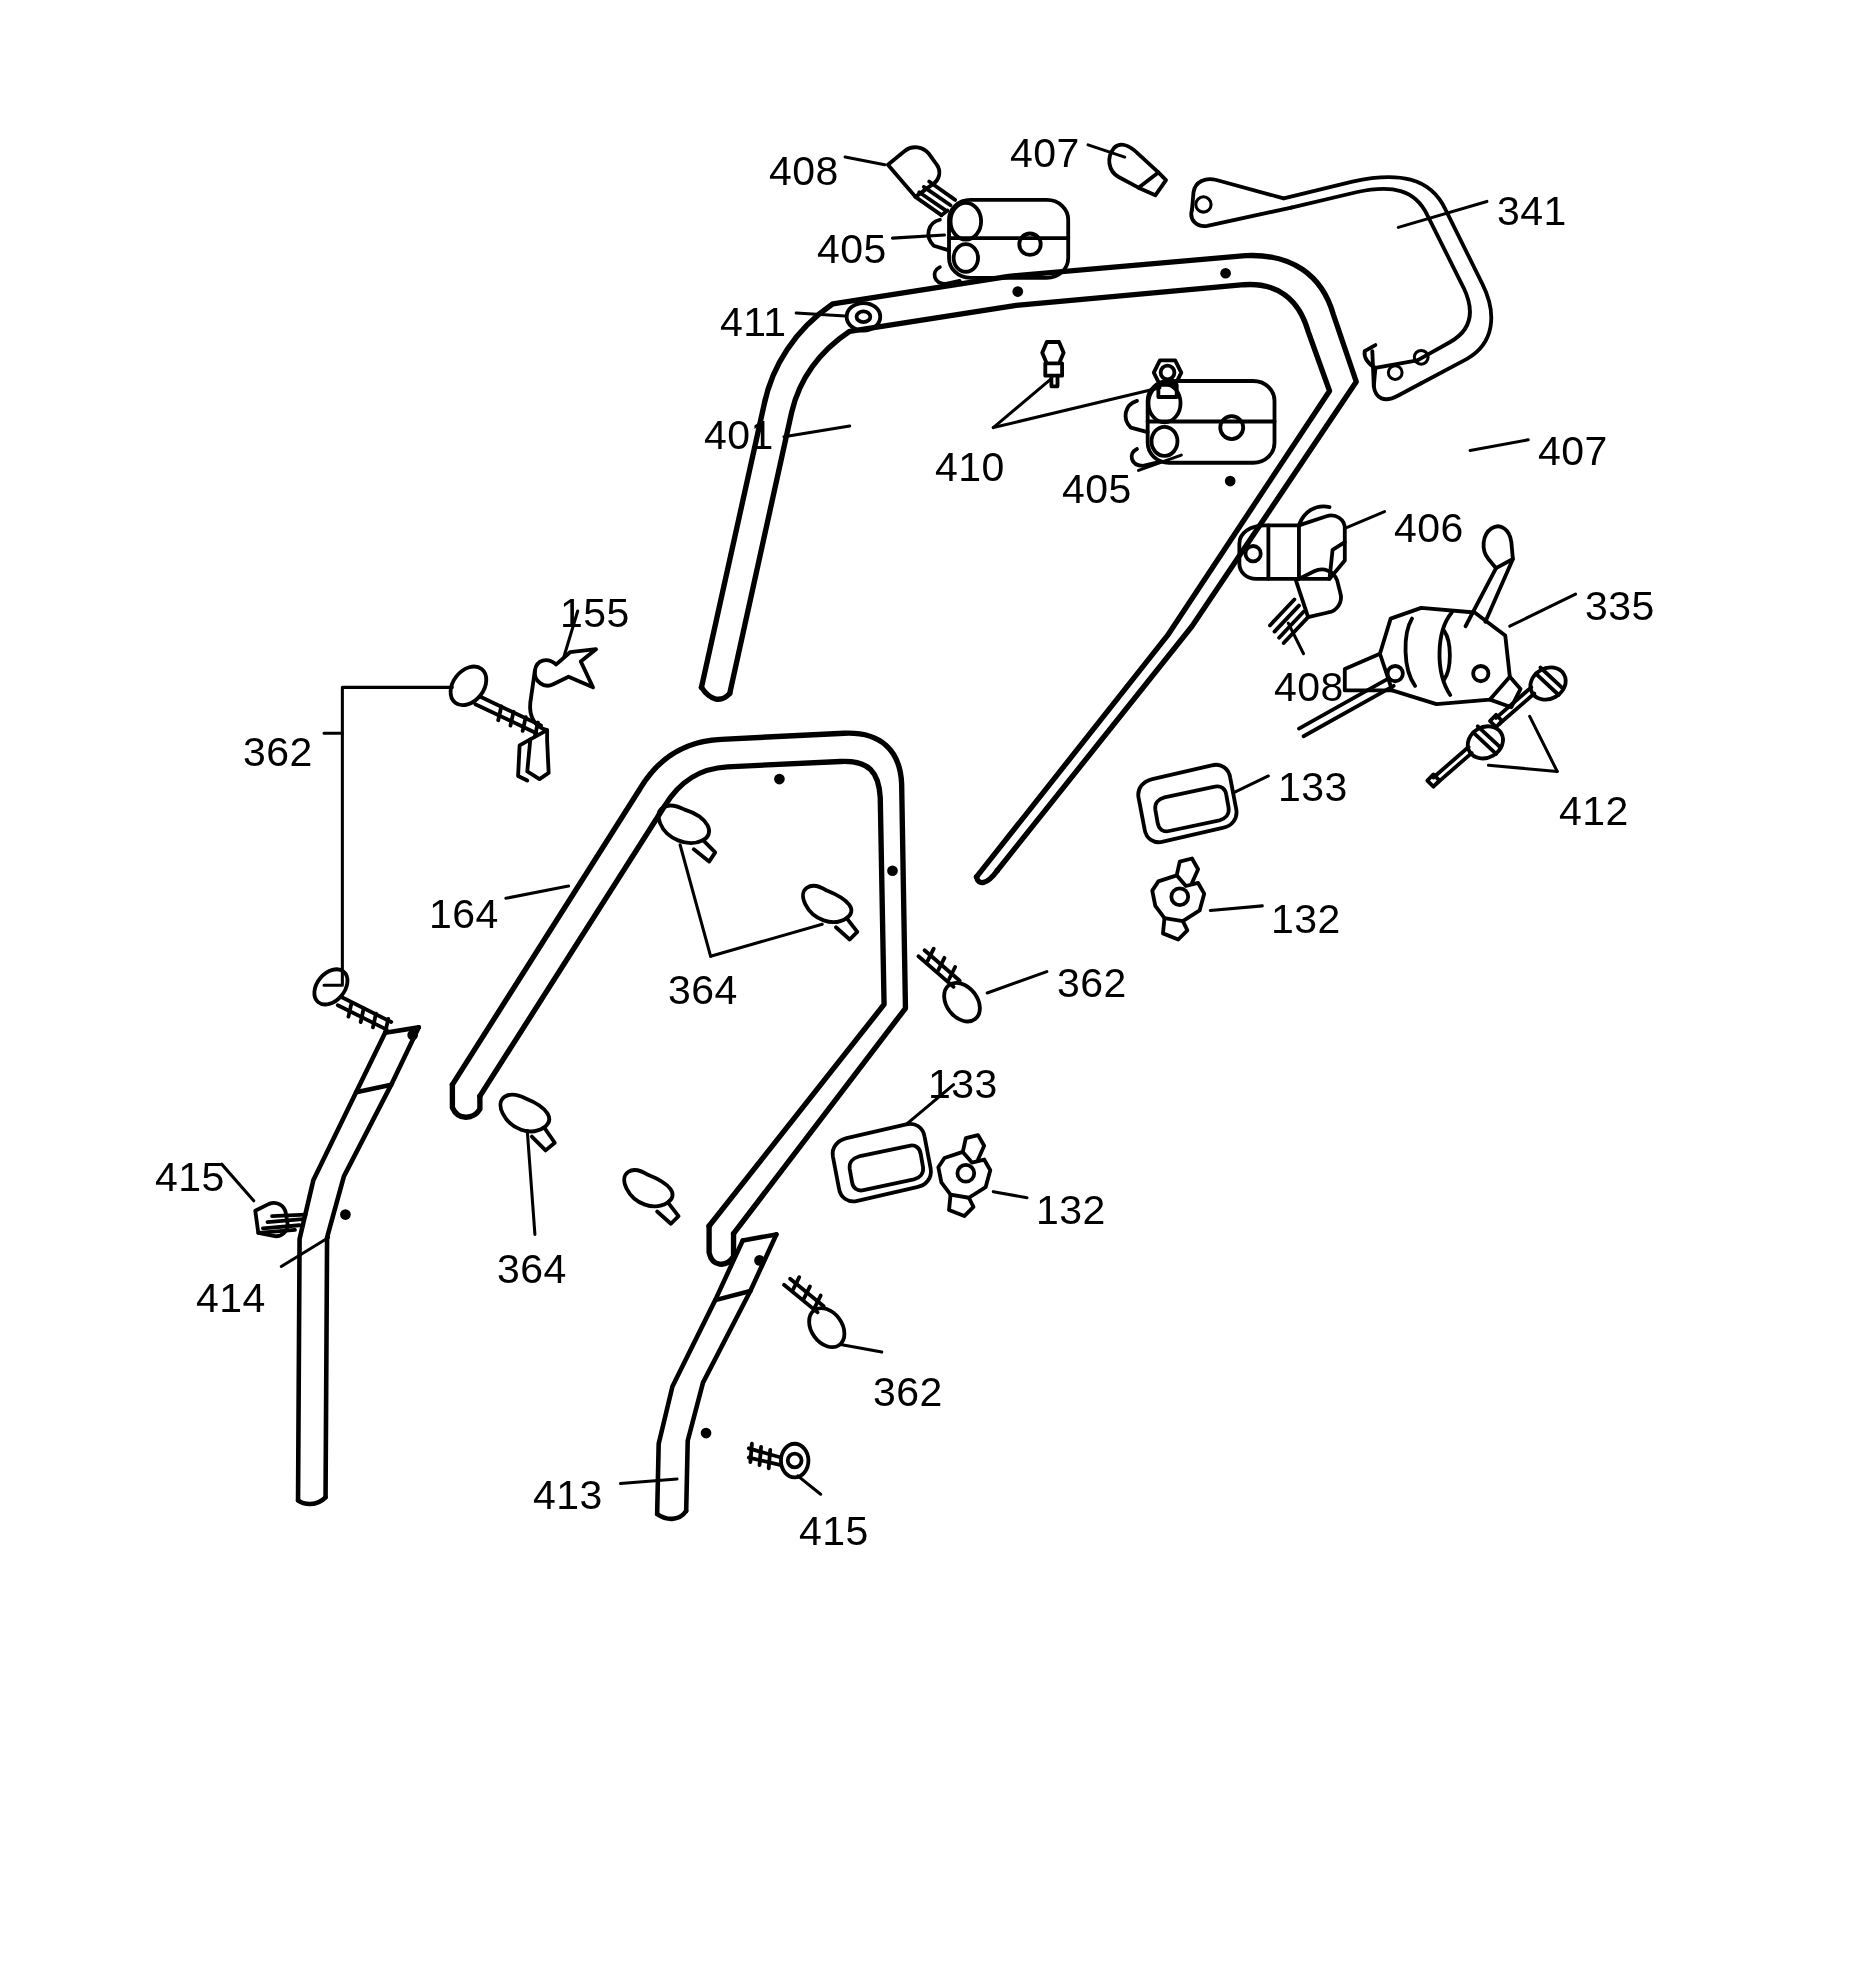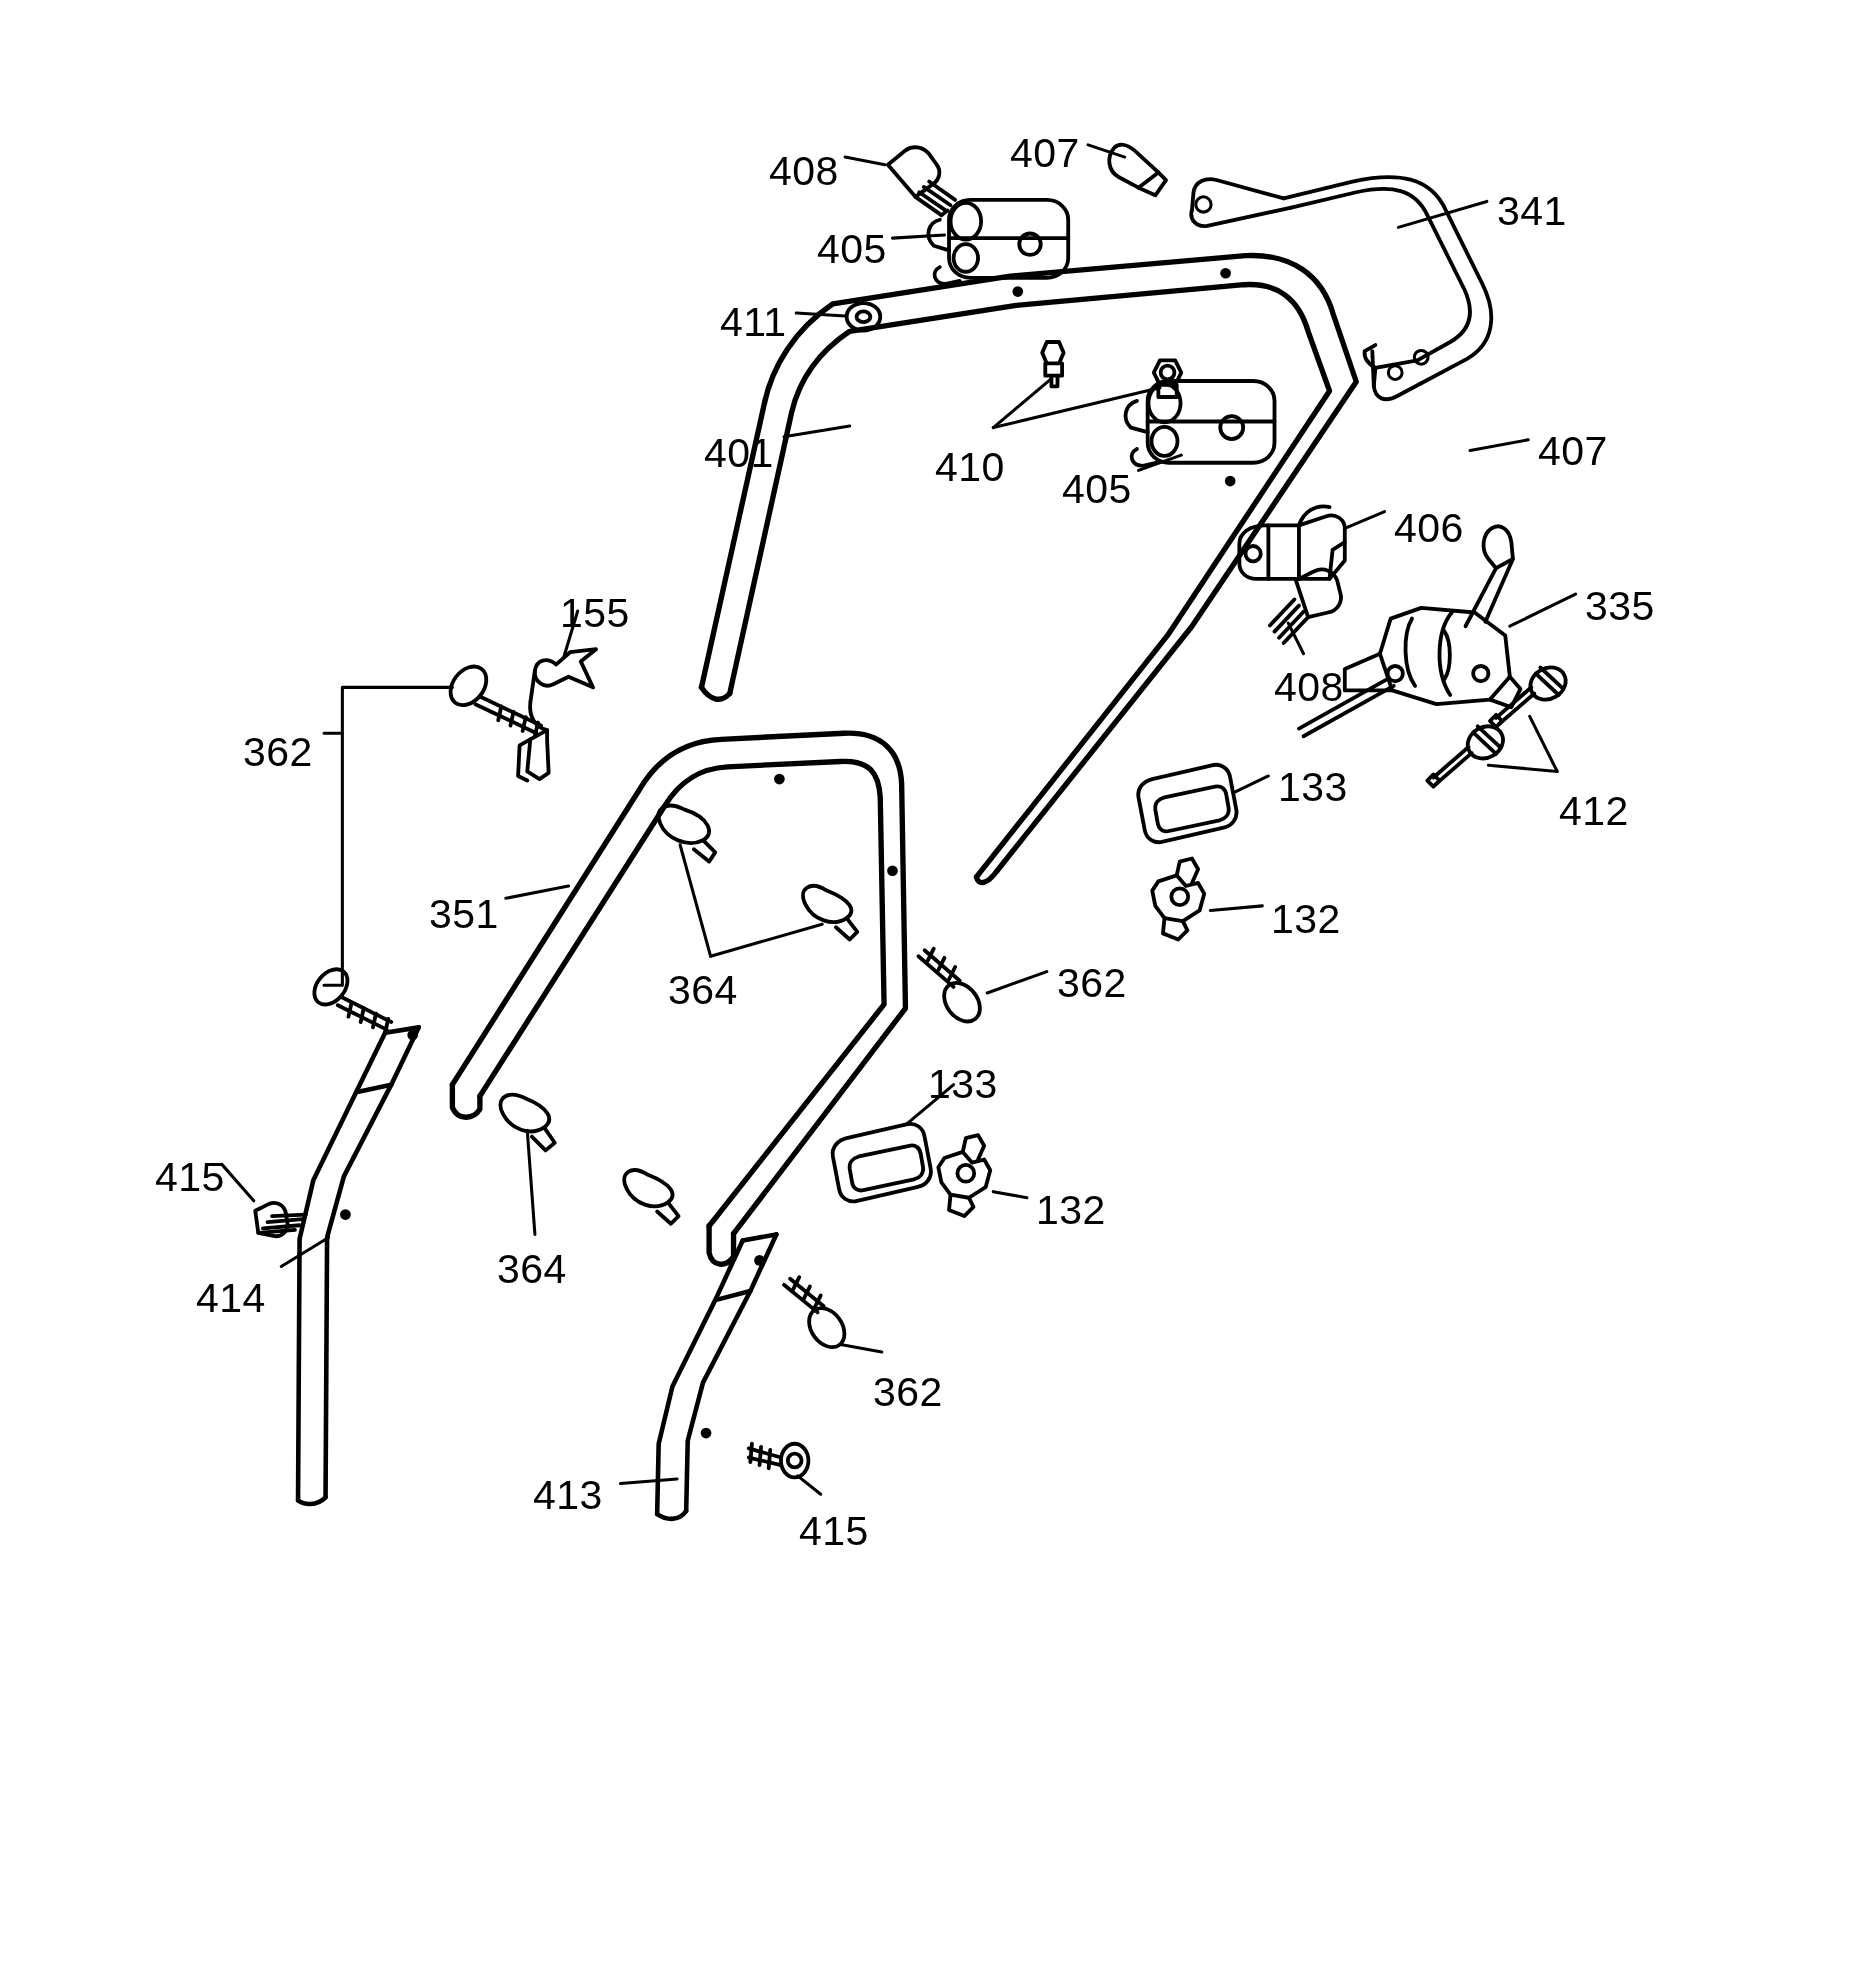--- a/index.html
+++ b/index.html
@@ -345,32 +345,32 @@
         <path d="M1074 1936 L1044 1912"></path>
       </g>
     </g>
   </svg>
 
   <div class="callout" style="left:769px; top:136px;">408</div>
   <div class="callout" style="left:1010px; top:118px;">407</div>
   <div class="callout" style="left:1497px; top:176px;">341</div>
   <div class="callout" style="left:817px; top:214px;">405</div>
   <div class="callout" style="left:720px; top:287px;">411</div>
-  <div class="callout" style="left:704px; top:418px;">401</div>
+  <div class="callout" style="left:704px; top:400px;">401</div>
   <div class="callout" style="left:935px; top:432px;">410</div>
   <div class="callout" style="left:1062px; top:454px;">405</div>
   <div class="callout" style="left:1538px; top:416px;">407</div>
   <div class="callout" style="left:1394px; top:493px;">406</div>
   <div class="callout" style="left:1585px; top:571px;">335</div>
   <div class="callout" style="left:560px; top:578px;">155</div>
   <div class="callout" style="left:1274px; top:652px;">408</div>
   <div class="callout" style="left:1559px; top:776px;">412</div>
   <div class="callout" style="left:243px; top:717px;">362</div>
   <div class="callout" style="left:1278px; top:752px;">133</div>
-  <div class="callout" style="left:429px; top:879px;">351</div>
+  <div class="callout" style="left:429px; top:879px;">164</div>
   <div class="callout" style="left:1271px; top:884px;">132</div>
   <div class="callout" style="left:668px; top:955px;">364</div>
   <div class="callout" style="left:1057px; top:948px;">362</div>
   <div class="callout" style="left:928px; top:1049px;">133</div>
   <div class="callout" style="left:155px; top:1142px;">415</div>
   <div class="callout" style="left:1036px; top:1175px;">132</div>
   <div class="callout" style="left:497px; top:1234px;">364</div>
   <div class="callout" style="left:196px; top:1263px;">414</div>
   <div class="callout" style="left:873px; top:1357px;">362</div>
   <div class="callout" style="left:533px; top:1460px;">413</div>

